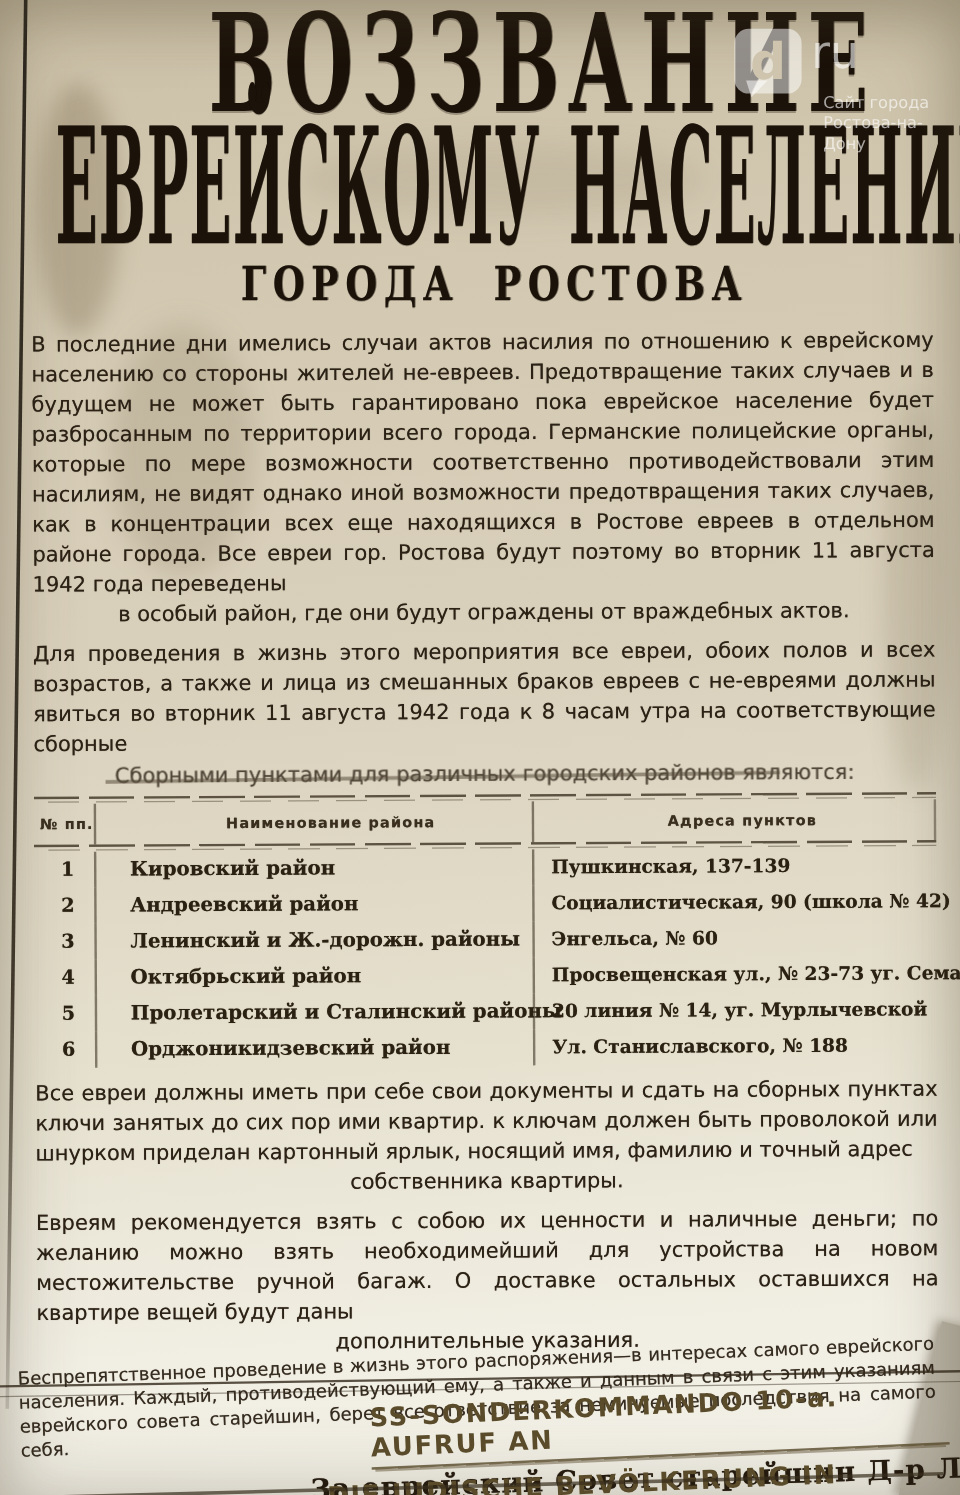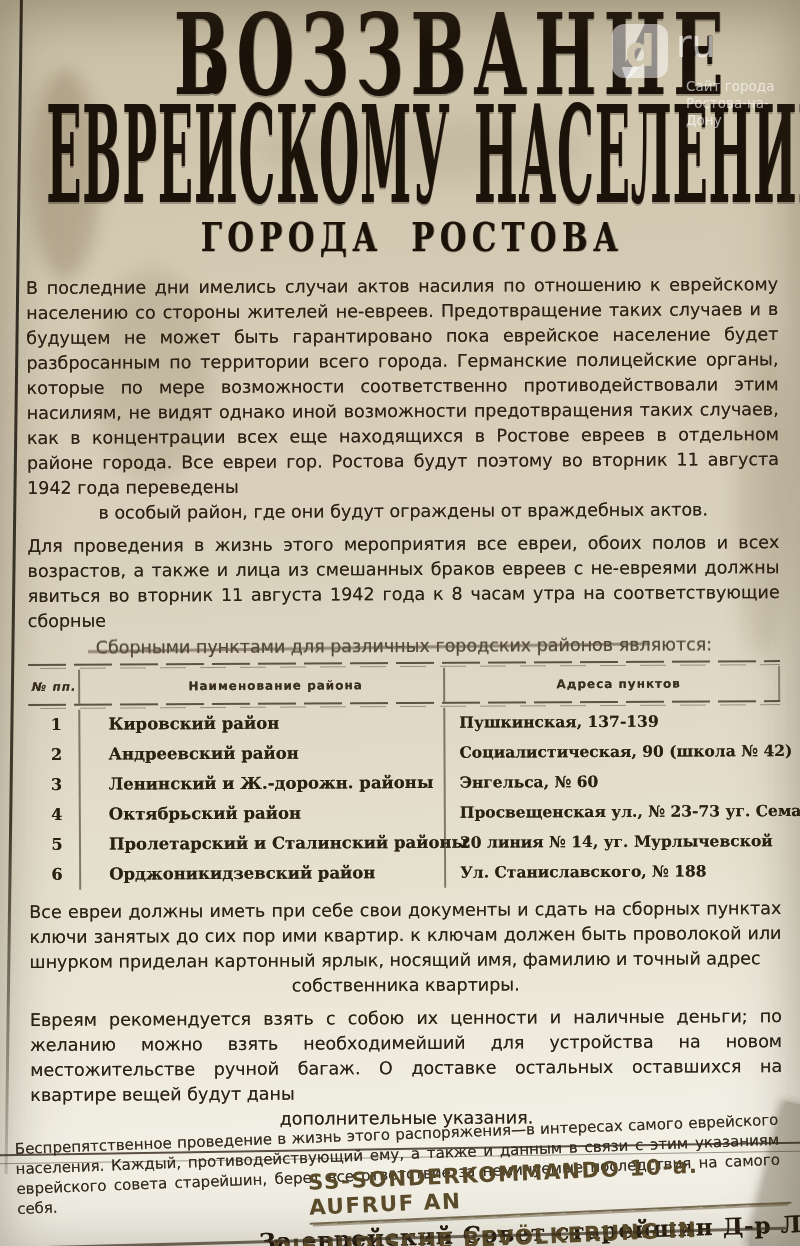--- a/index.html
+++ b/index.html
@@ -53,21 +53,21 @@
     background:
       repeating-linear-gradient(90deg,rgba(50,39,23,.75) 0 38px,rgba(50,39,23,0) 38px 46px) 0 0/100% 2px no-repeat,
       repeating-linear-gradient(90deg,rgba(50,39,23,.4) 0 26px,rgba(50,39,23,0) 26px 40px) 12px 4px/100% 1px no-repeat;}
   
   .jtable{display:grid;grid-template-columns:50px 365px 1fr;font-family:"DejaVu Serif",serif;}
   .jtable .cell{border-left:0;padding:2px 0 2px 6px;white-space:nowrap;}
   .jtable .c2{border-left:2px solid rgba(48,37,22,.55);padding-left:28px;}
   .jtable .c3{border-left:2px solid rgba(48,37,22,.55);border-right:2px solid rgba(48,37,22,.45);padding-left:14px;}
   .jtable .th{font-family:"DejaVu Sans",sans-serif;font-size:12px;font-weight:bold;
     letter-spacing:1px;color:#3a2f1f;text-align:center;padding-top:5px;padding-bottom:4px;}
-  .jtable .th.c1{text-align:center;padding-left:2px;font-style:italic;}
+  .jtable .th.c1{text-align:right;padding-left:2px;}
   .jtable .td{font-weight:bold;font-size:16.5px;line-height:26px;color:#2b2112;}
   .jtable .num{text-align:center;font-size:16px;}
   .jtable .addr{font-size:15.5px;}
   .tbl-rule-head{margin-top:0;}
   
   .p5{width:764px;margin-left:-16px;margin-top:6px;font-size:15px;line-height:20px;
     transform:rotate(-1.9deg);transform-origin:top left;opacity:.95;text-align:justify;}
   .signature{margin-top:4px;margin-left:228px;font-family:"DejaVu Serif",serif;font-weight:bold;
     font-size:23px;letter-spacing:1px;color:#241a0e;transform:rotate(-1.6deg);white-space:nowrap;}
   .double-rule{position:absolute;left:-10px;top:1148px;width:822px;height:7px;z-index:3;

